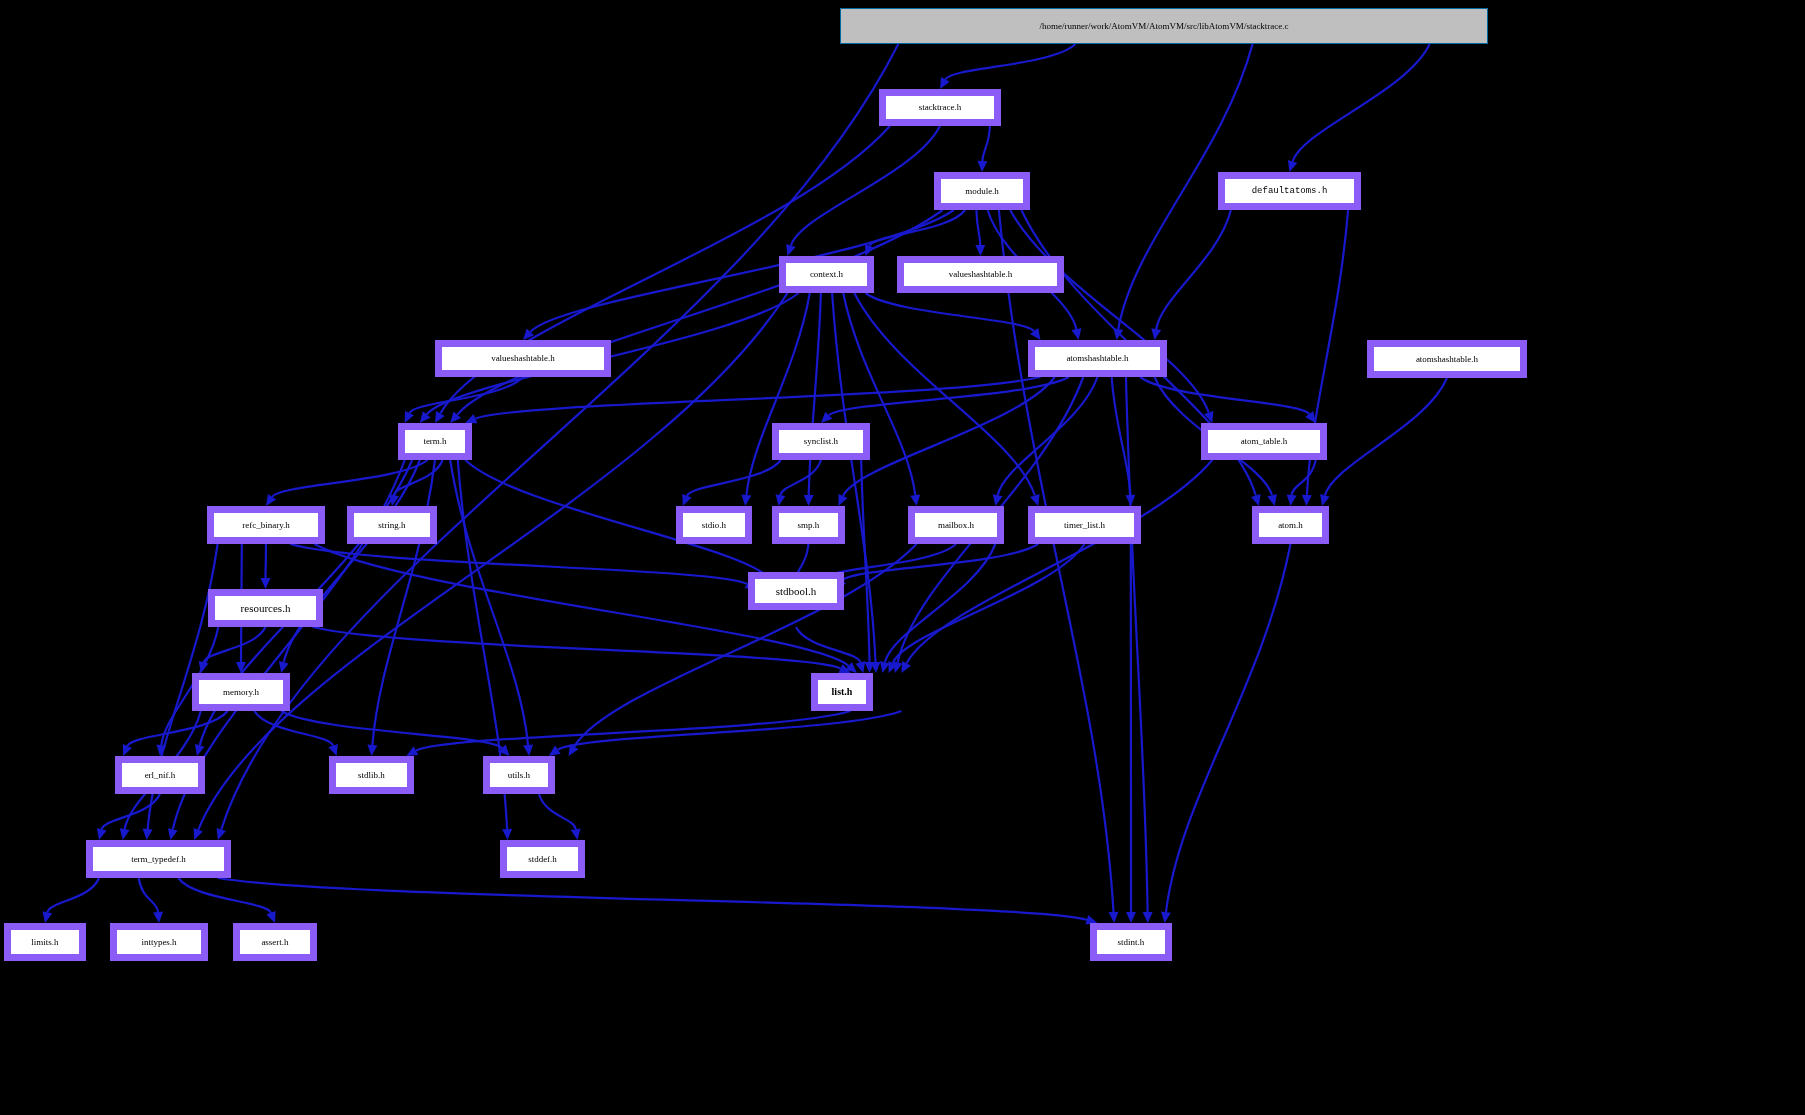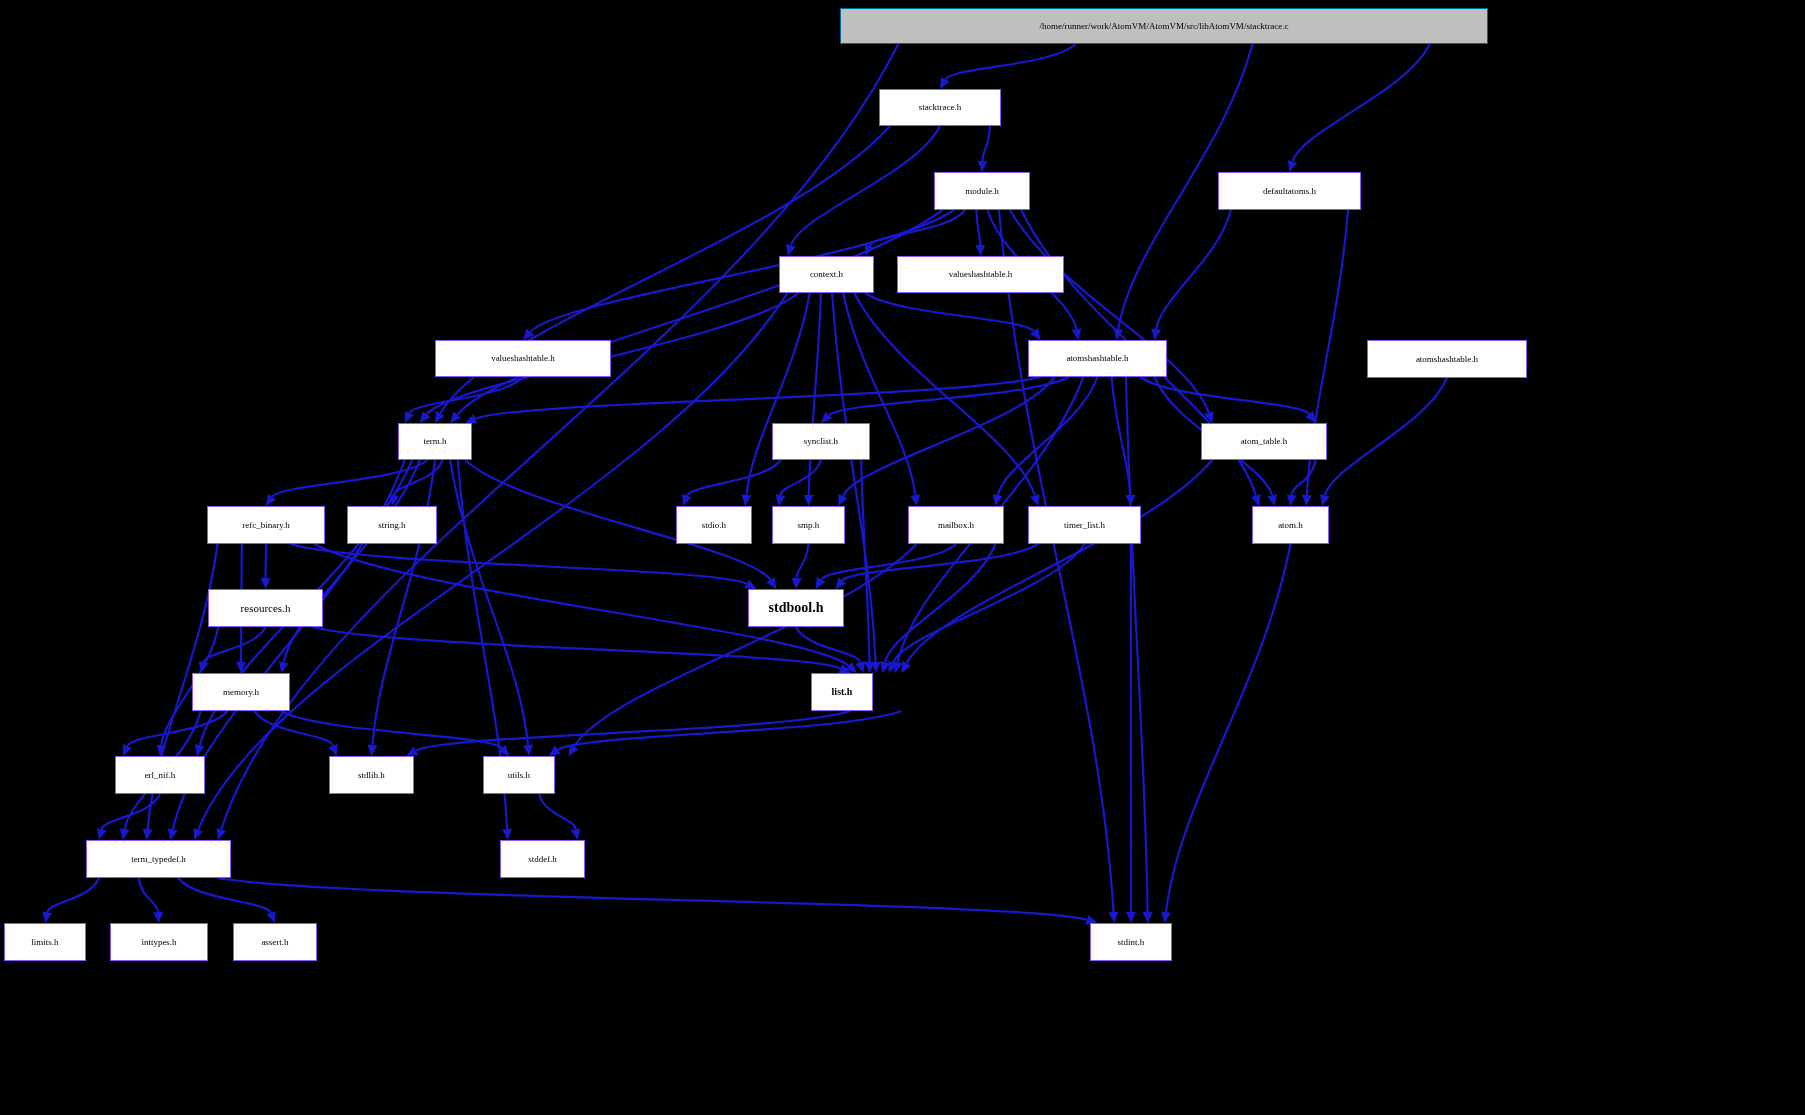--- a/index.html
+++ b/index.html
@@ -19,21 +19,21 @@
     position: absolute;
     left: 0;
     top: 0;
     width: 1805px;
     height: 1115px;
   }
   .node-box {
     position: absolute;
     box-sizing: border-box;
     background: #ffffff;
-    border: 1px solid #8b5cf6;
+    border: 7px solid #8b5cf6;
     color: #000000;
     display: flex;
     align-items: center;
     justify-content: center;
     font-size: 20px;
     line-height: 1;
     white-space: nowrap;
     font-family: "Liberation Serif", "DejaVu Serif", serif;
   }
   .node-box.root {
@@ -211,38 +211,38 @@
       <polygon class="arrow-head" points="159.0,923.0 153.1,912.5 163.1,911.6"></polygon>
       <path class="edge-path" d="M 178.3 878.0 C 194.3 900.0, 266.3 901.0, 271.0 912.8"></path>
       <polygon class="arrow-head" points="275.0,923.0 266.3,914.6 275.6,910.9"></polygon>
       <path class="edge-path" d="M 217.9 878.0 C 349.9 900.0, 1025.4 901.0, 1086.9 919.8"></path>
       <polygon class="arrow-head" points="1097.4,923.0 1085.4,924.6 1088.3,915.0"></polygon>
     </svg>
   <div id="nodes-layer">
       <div class="node-box root" style="left: 840px; top: 8px; width: 648px; height: 36px; font-size: 9px;">/home/runner/work/AtomVM/AtomVM/src/libAtomVM/stacktrace.c</div>
       <div class="node-box" style="left: 879px; top: 89px; width: 122px; height: 37px; font-size: 9px;">stacktrace.h</div>
       <div class="node-box" style="left: 934px; top: 172px; width: 96px; height: 38px; font-size: 9px;">module.h</div>
-      <div class="node-box" style="left: 1218px; top: 172px; width: 143px; height: 38px; font-size: 9px;">defaultatoms.h</div>
+      <div class="node-box" style="left: 1218px; top: 172px; width: 143px; height: 38px; font-size: 9px; font-family: Liberation Mono, monospace;">defaultatoms.h</div>
       <div class="node-box" style="left: 779px; top: 256px; width: 95px; height: 37px; font-size: 9px;">context.h</div>
       <div class="node-box" style="left: 897px; top: 256px; width: 167px; height: 37px; font-size: 9px;">valueshashtable.h</div>
       <div class="node-box" style="left: 435px; top: 340px; width: 176px; height: 37px; font-size: 9px;">valueshashtable.h</div>
       <div class="node-box" style="left: 1028px; top: 340px; width: 139px; height: 37px; font-size: 9px;">atomshashtable.h</div>
       <div class="node-box" style="left: 1367px; top: 340px; width: 160px; height: 38px; font-size: 9px;">atomshashtable.h</div>
       <div class="node-box" style="left: 398px; top: 423px; width: 74px; height: 37px; font-size: 9px;">term.h</div>
       <div class="node-box" style="left: 772px; top: 423px; width: 98px; height: 37px; font-size: 9px;">synclist.h</div>
       <div class="node-box" style="left: 1201px; top: 423px; width: 126px; height: 37px; font-size: 9px;">atom_table.h</div>
       <div class="node-box" style="left: 207px; top: 506px; width: 118px; height: 38px; font-size: 9px;">refc_binary.h</div>
       <div class="node-box" style="left: 347px; top: 506px; width: 90px; height: 38px; font-size: 9px;">string.h</div>
       <div class="node-box" style="left: 676px; top: 506px; width: 76px; height: 38px; font-size: 9px;">stdio.h</div>
       <div class="node-box" style="left: 772px; top: 506px; width: 73px; height: 38px; font-size: 9px;">smp.h</div>
       <div class="node-box" style="left: 908px; top: 506px; width: 96px; height: 38px; font-size: 9px;">mailbox.h</div>
       <div class="node-box" style="left: 1028px; top: 506px; width: 113px; height: 38px; font-size: 9px;">timer_list.h</div>
       <div class="node-box" style="left: 1252px; top: 506px; width: 77px; height: 38px; font-size: 9px;">atom.h</div>
       <div class="node-box" style="left: 208px; top: 589px; width: 115px; height: 38px; font-size: 11px;">resources.h</div>
-      <div class="node-box" style="left: 748px; top: 589px; width: 96px; height: 38px; font-size: 14px; font-weight: bold;">stdbool.h</div>
+      <div class="node-box" style="left: 748px; top: 572px; width: 96px; height: 38px; font-size: 11px;">stdbool.h</div>
       <div class="node-box" style="left: 192px; top: 673px; width: 98px; height: 38px; font-size: 9px;">memory.h</div>
       <div class="node-box" style="left: 811px; top: 673px; width: 62px; height: 38px; font-size: 10px; font-weight: bold;">list.h</div>
       <div class="node-box" style="left: 115px; top: 756px; width: 90px; height: 38px; font-size: 9px;">erl_nif.h</div>
       <div class="node-box" style="left: 329px; top: 756px; width: 85px; height: 38px; font-size: 9px;">stdlib.h</div>
       <div class="node-box" style="left: 483px; top: 756px; width: 72px; height: 38px; font-size: 9px;">utils.h</div>
       <div class="node-box" style="left: 86px; top: 840px; width: 145px; height: 38px; font-size: 9px;">term_typedef.h</div>
       <div class="node-box" style="left: 500px; top: 840px; width: 85px; height: 38px; font-size: 9px;">stddef.h</div>
       <div class="node-box" style="left: 4px; top: 923px; width: 82px; height: 38px; font-size: 9px;">limits.h</div>
       <div class="node-box" style="left: 110px; top: 923px; width: 98px; height: 38px; font-size: 9px;">inttypes.h</div>
       <div class="node-box" style="left: 233px; top: 923px; width: 84px; height: 38px; font-size: 9px;">assert.h</div>

